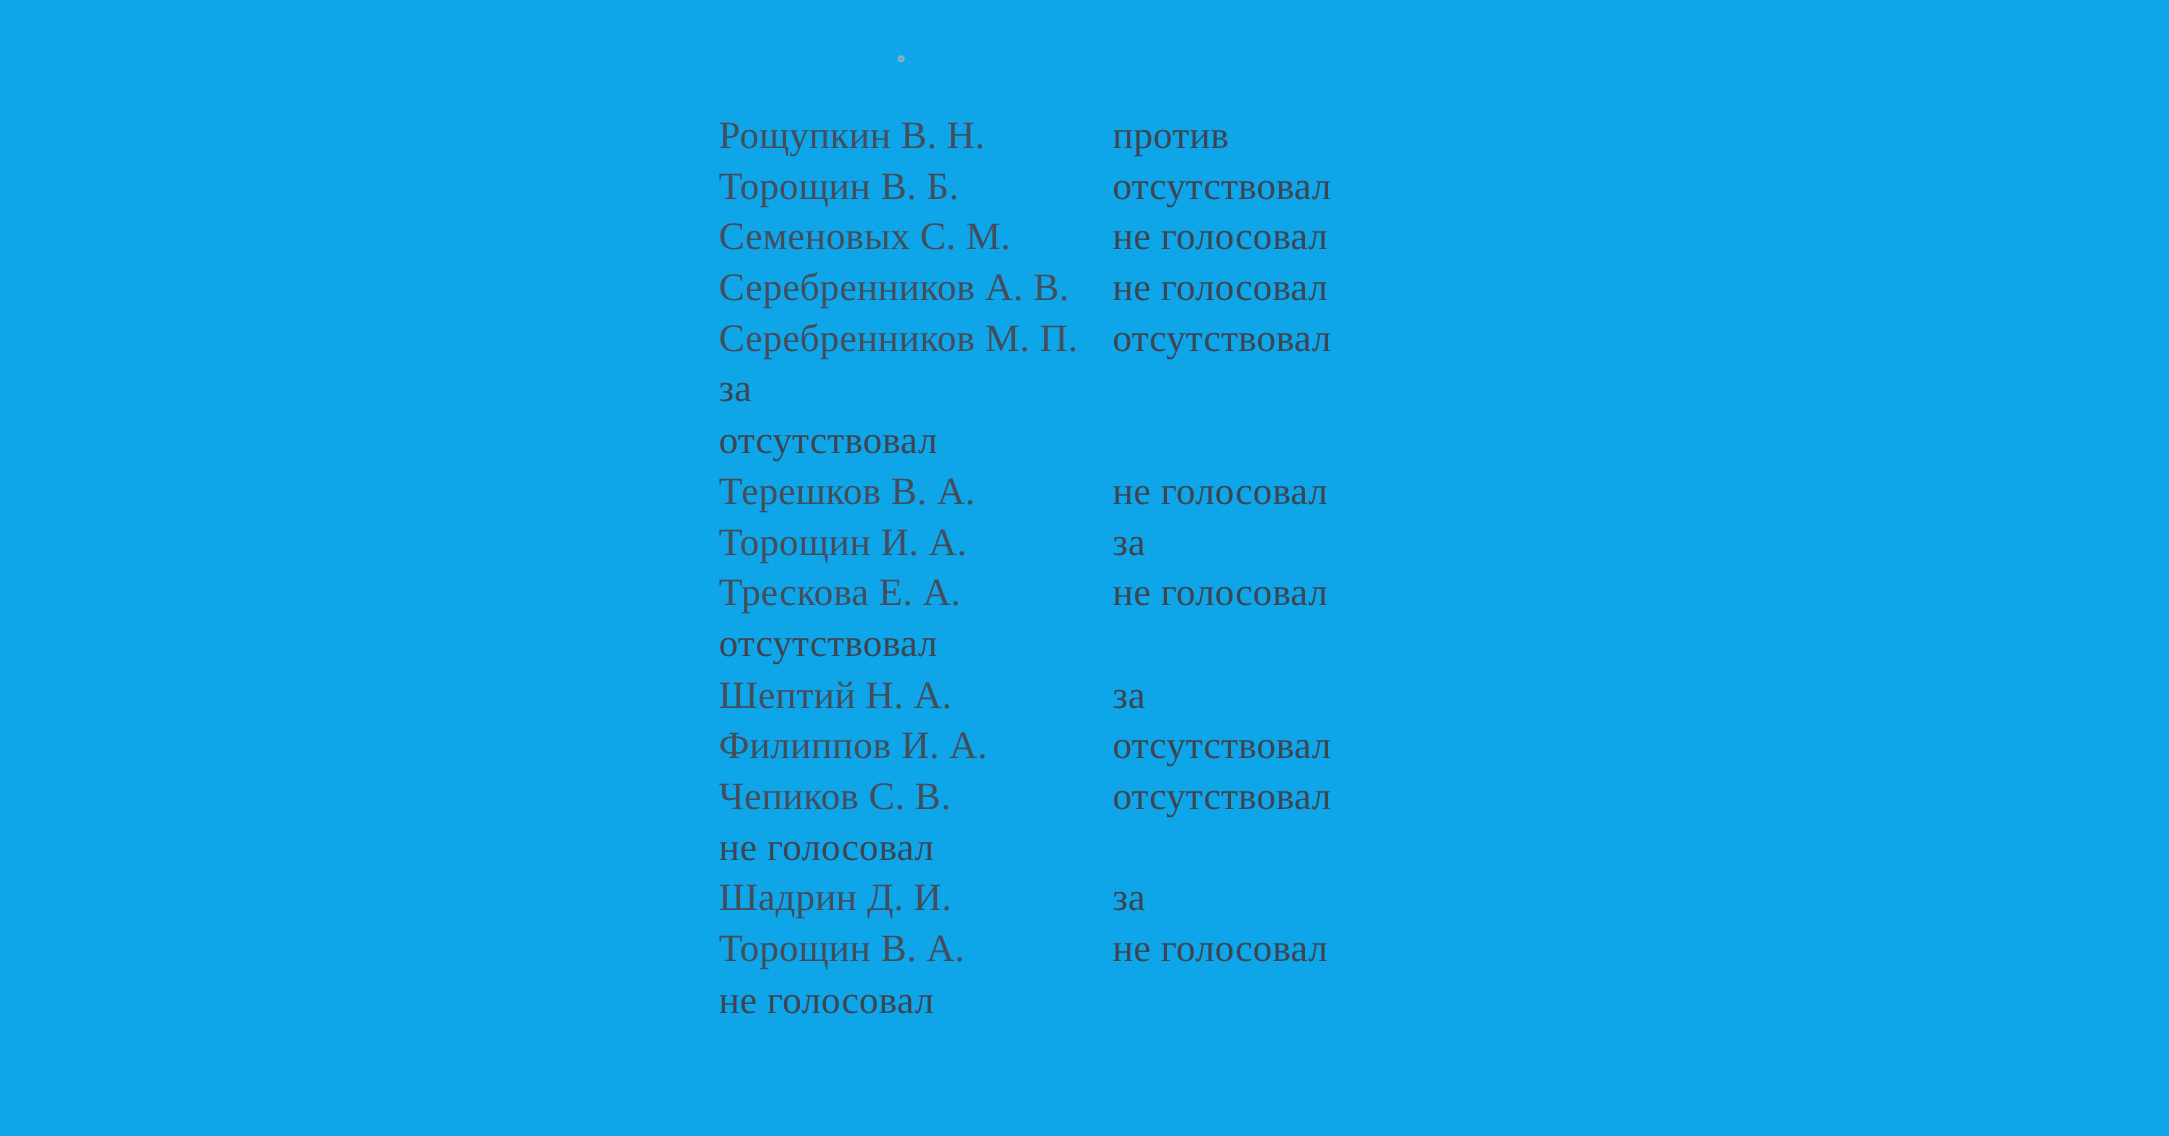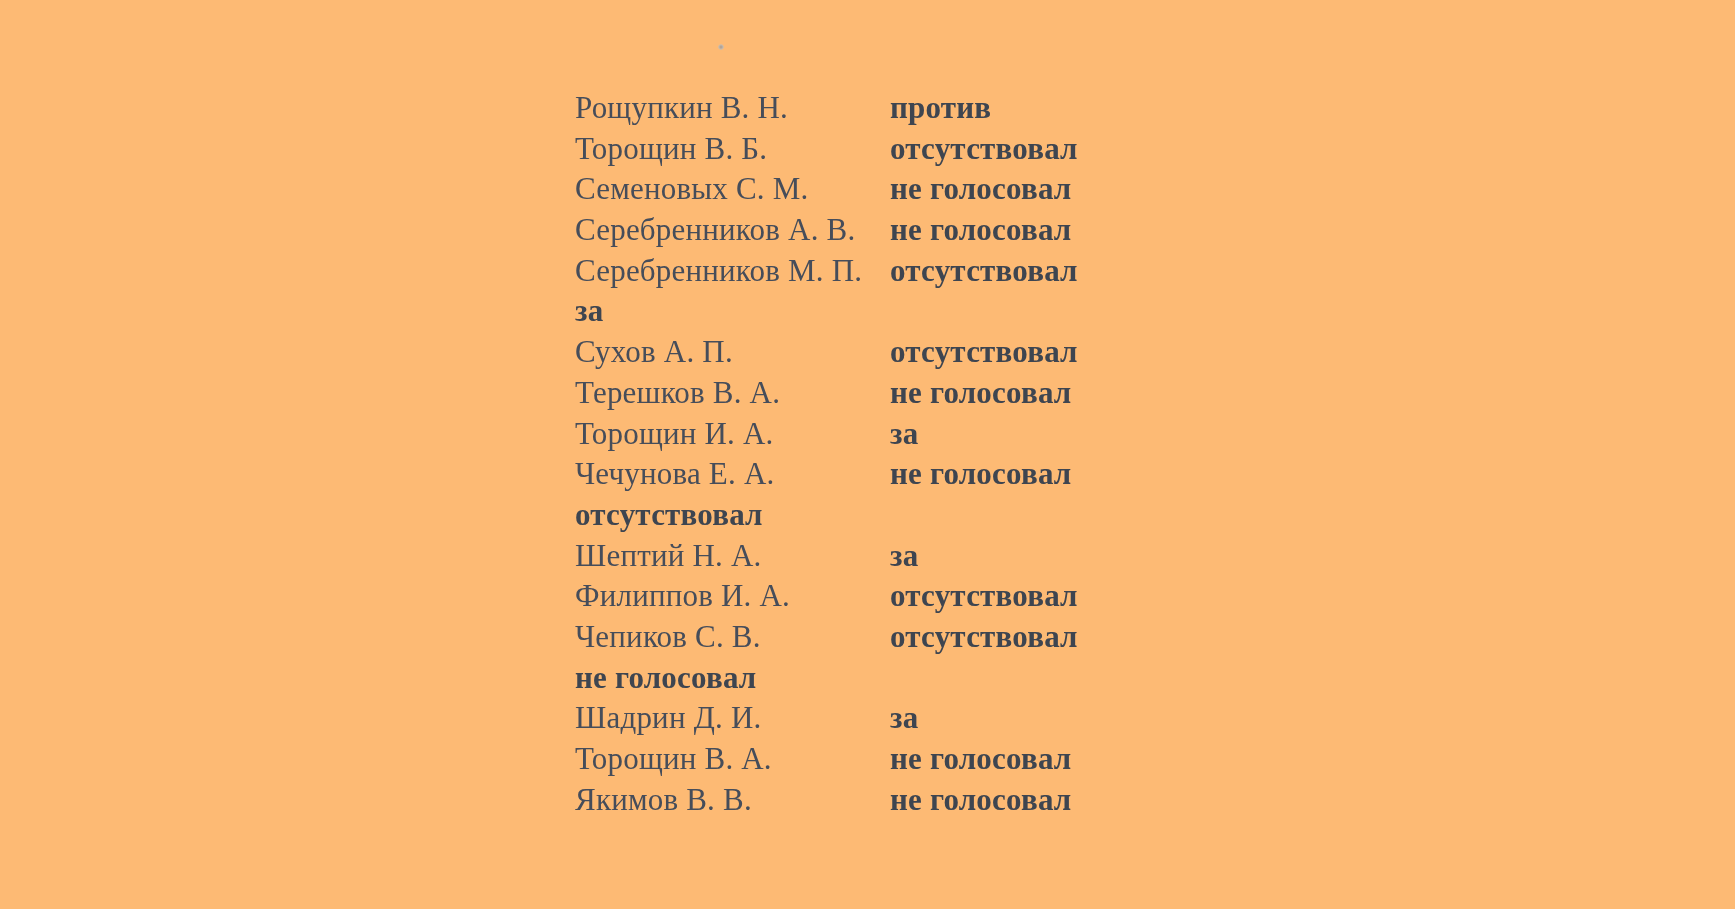--- a/index.html
+++ b/index.html
@@ -10,21 +10,21 @@
     width: 1735px;
     height: 909px;
     background: #ffffff;
     overflow: hidden;
     position: relative;
     font-family: "Liberation Serif", "DejaVu Serif", serif;
   }
   .page {
     position: absolute;
     inset: 0;
-    background: #fdba74;
+    background: #0ea5e9;
   }
   
   .scan-speck {
     position: absolute;
     left: 718px;
     top: 44px;
     width: 6px;
     height: 6px;
     border-radius: 50%;
     background: radial-gradient(circle at 50% 50%, #8d9094 0%, #b9bcc0 55%, rgba(255,255,255,0) 75%);
@@ -45,21 +45,21 @@
     letter-spacing: 0.2px;
   }
   .deputy-name {
     min-width: 315px;
     color: var(--name-color, #464d5a);
     font-weight: 400;
     white-space: nowrap;
   }
   .vote-value {
     color: var(--vote-color, #3e4550);
-    font-weight: 700;
+    font-weight: 400;
     white-space: nowrap;
   }
 </style>
 </head>
 <body style="background: rgb(255, 255, 255);">
 
 <div class="page">
   <div class="scan-speck"></div>
   <div class="vote-list" id="vote-list">
       <div class="vote-row">
@@ -79,33 +79,32 @@
         <span class="vote-value">не голосовал</span>
       </div>
       <div class="vote-row">
         <span class="deputy-name">Серебренников М. П.</span>
         <span class="vote-value">отсутствовал</span>
       </div>
       <div class="vote-row">
         <span class="vote-value">за</span>
       </div>
       <div class="vote-row">
-        <span class="deputy-name">Сухов А. П.</span>
         <span class="vote-value">отсутствовал</span>
       </div>
       <div class="vote-row">
         <span class="deputy-name">Терешков В. А.</span>
         <span class="vote-value">не голосовал</span>
       </div>
       <div class="vote-row">
         <span class="deputy-name">Торощин И. А.</span>
         <span class="vote-value">за</span>
       </div>
       <div class="vote-row">
-        <span class="deputy-name">Чечунова Е. А.</span>
+        <span class="deputy-name">Трескова Е. А.</span>
         <span class="vote-value">не голосовал</span>
       </div>
       <div class="vote-row">
         <span class="vote-value">отсутствовал</span>
       </div>
       <div class="vote-row">
         <span class="deputy-name">Шептий Н. А.</span>
         <span class="vote-value">за</span>
       </div>
       <div class="vote-row">
@@ -121,17 +120,16 @@
       </div>
       <div class="vote-row">
         <span class="deputy-name">Шадрин Д. И.</span>
         <span class="vote-value">за</span>
       </div>
       <div class="vote-row">
         <span class="deputy-name">Торощин В. А.</span>
         <span class="vote-value">не голосовал</span>
       </div>
       <div class="vote-row">
-        <span class="deputy-name">Якимов В. В.</span>
         <span class="vote-value">не голосовал</span>
       </div>
     </div>
 </div>
 
 </body></html>

